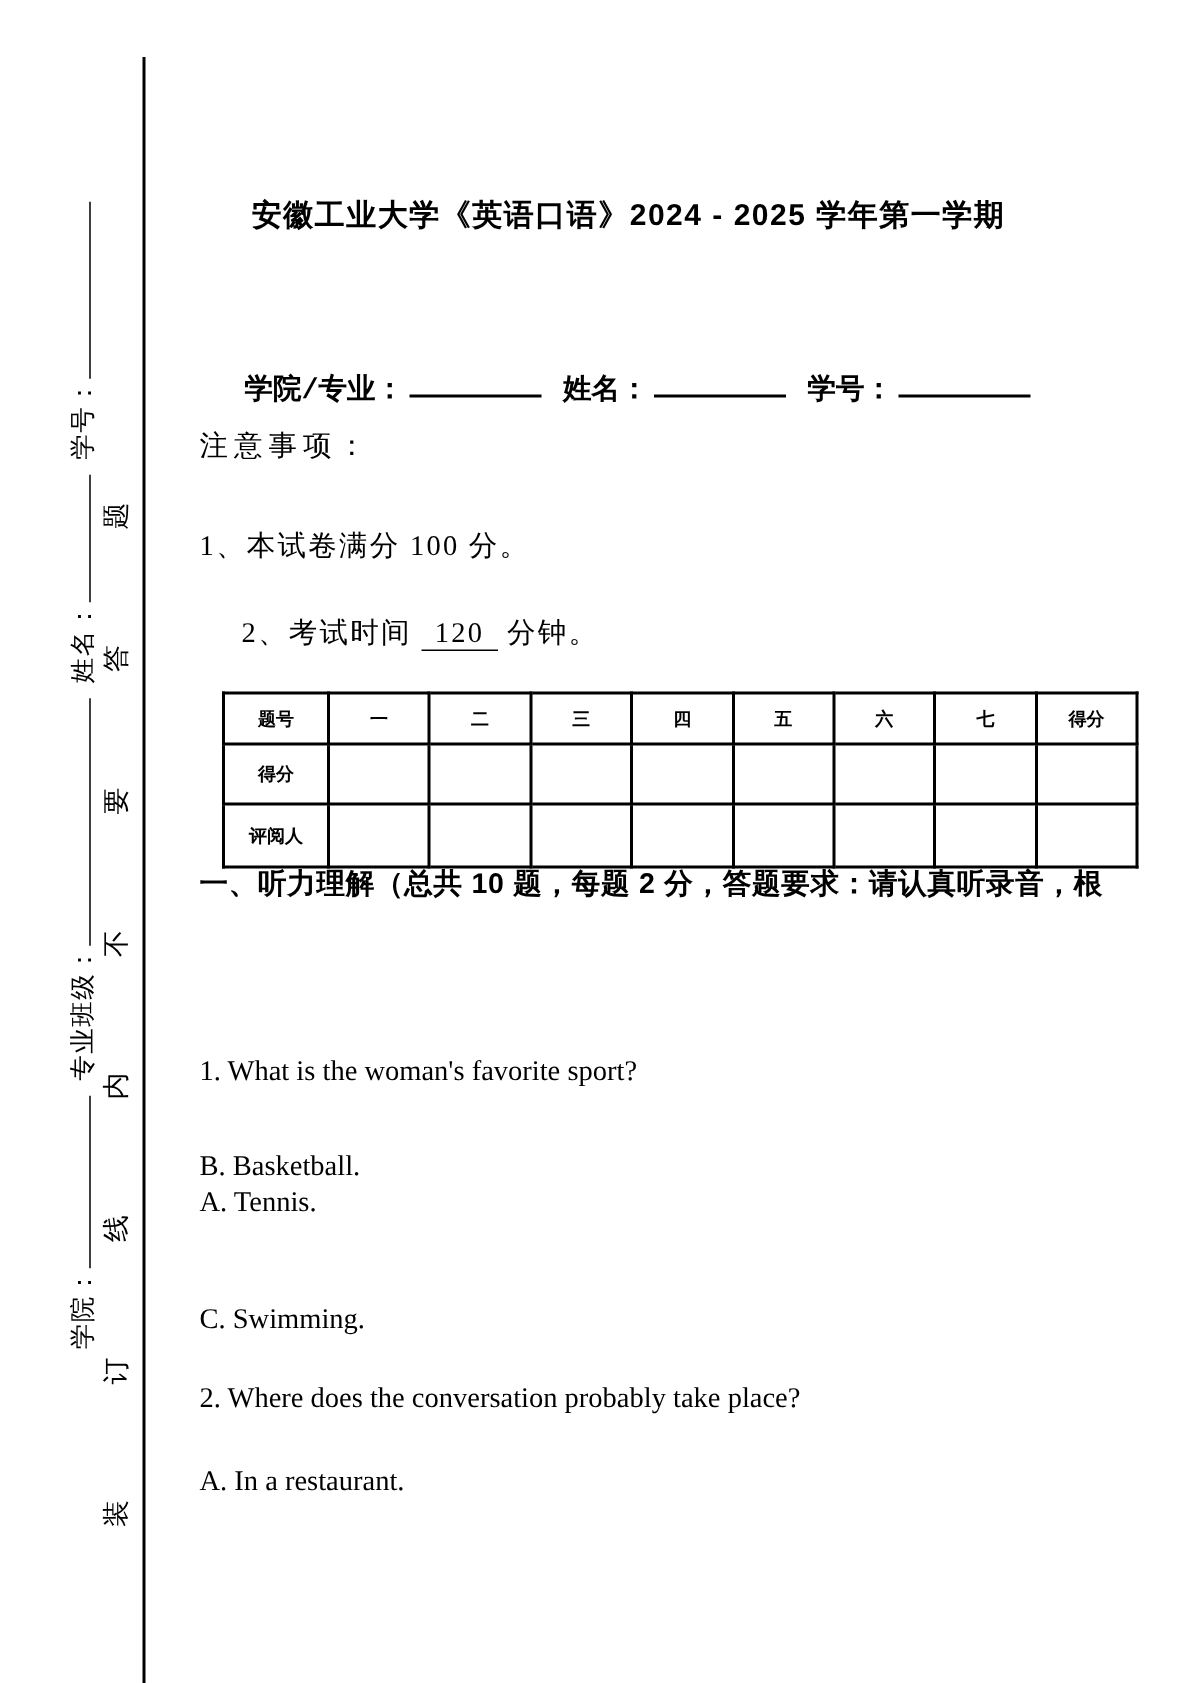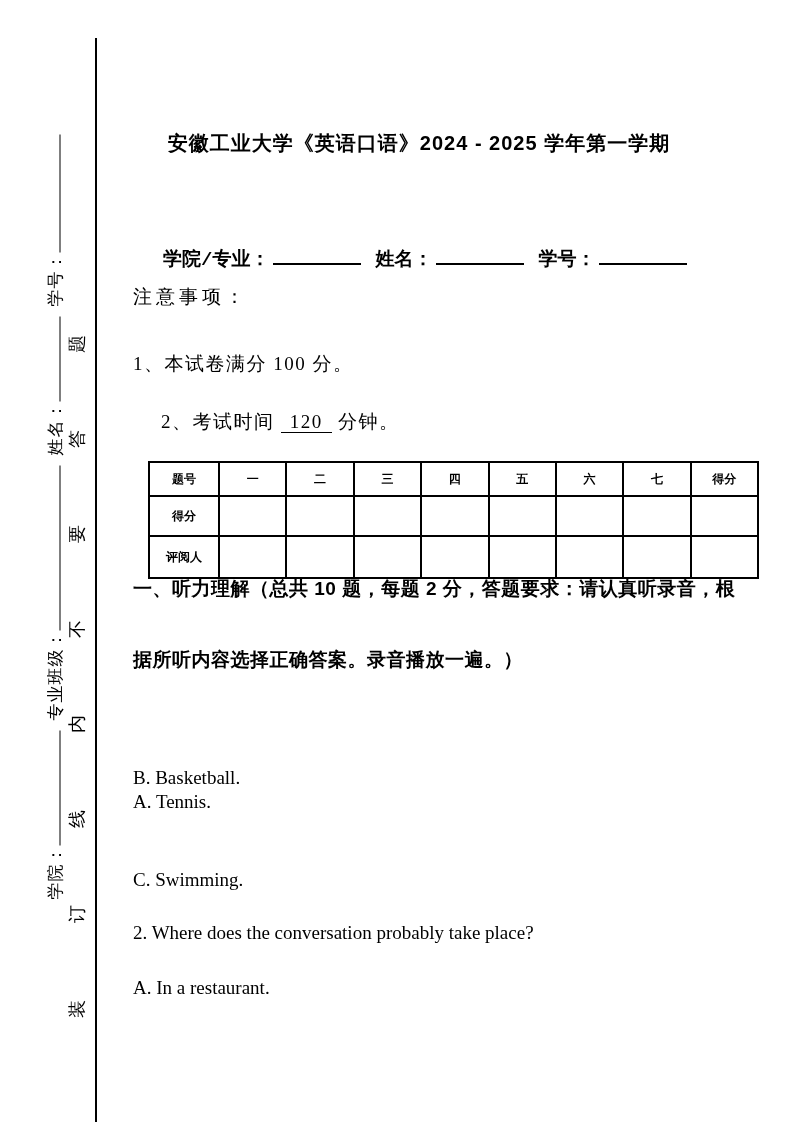--- a/index.html
+++ b/index.html
@@ -134,22 +134,22 @@
         <td></td>
         <td></td>
         <td></td>
         <td></td>
         <td></td>
       </tr>
     </tbody>
   </table>
 
   <div class="sec-line1">一、听力理解（总共 10 题，每题 2 分，答题要求：请认真听录音，根</div>
-  <div class="sec-line2">据所听内容选择正确答案。录音播放一遍。）</div>
 
+  <div class="qline q0">1. What is the woman's favorite sport?</div>
   <div class="qline q1">A. Tennis.</div>
   <div class="qline q2">B. Basketball.</div>
   <div class="qline q3">C. Swimming.</div>
   <div class="qline q4">2. Where does the conversation probably take place?</div>
   <div class="qline q5">A. In a restaurant.</div>
 
 
 </div>
 
 </body></html>

